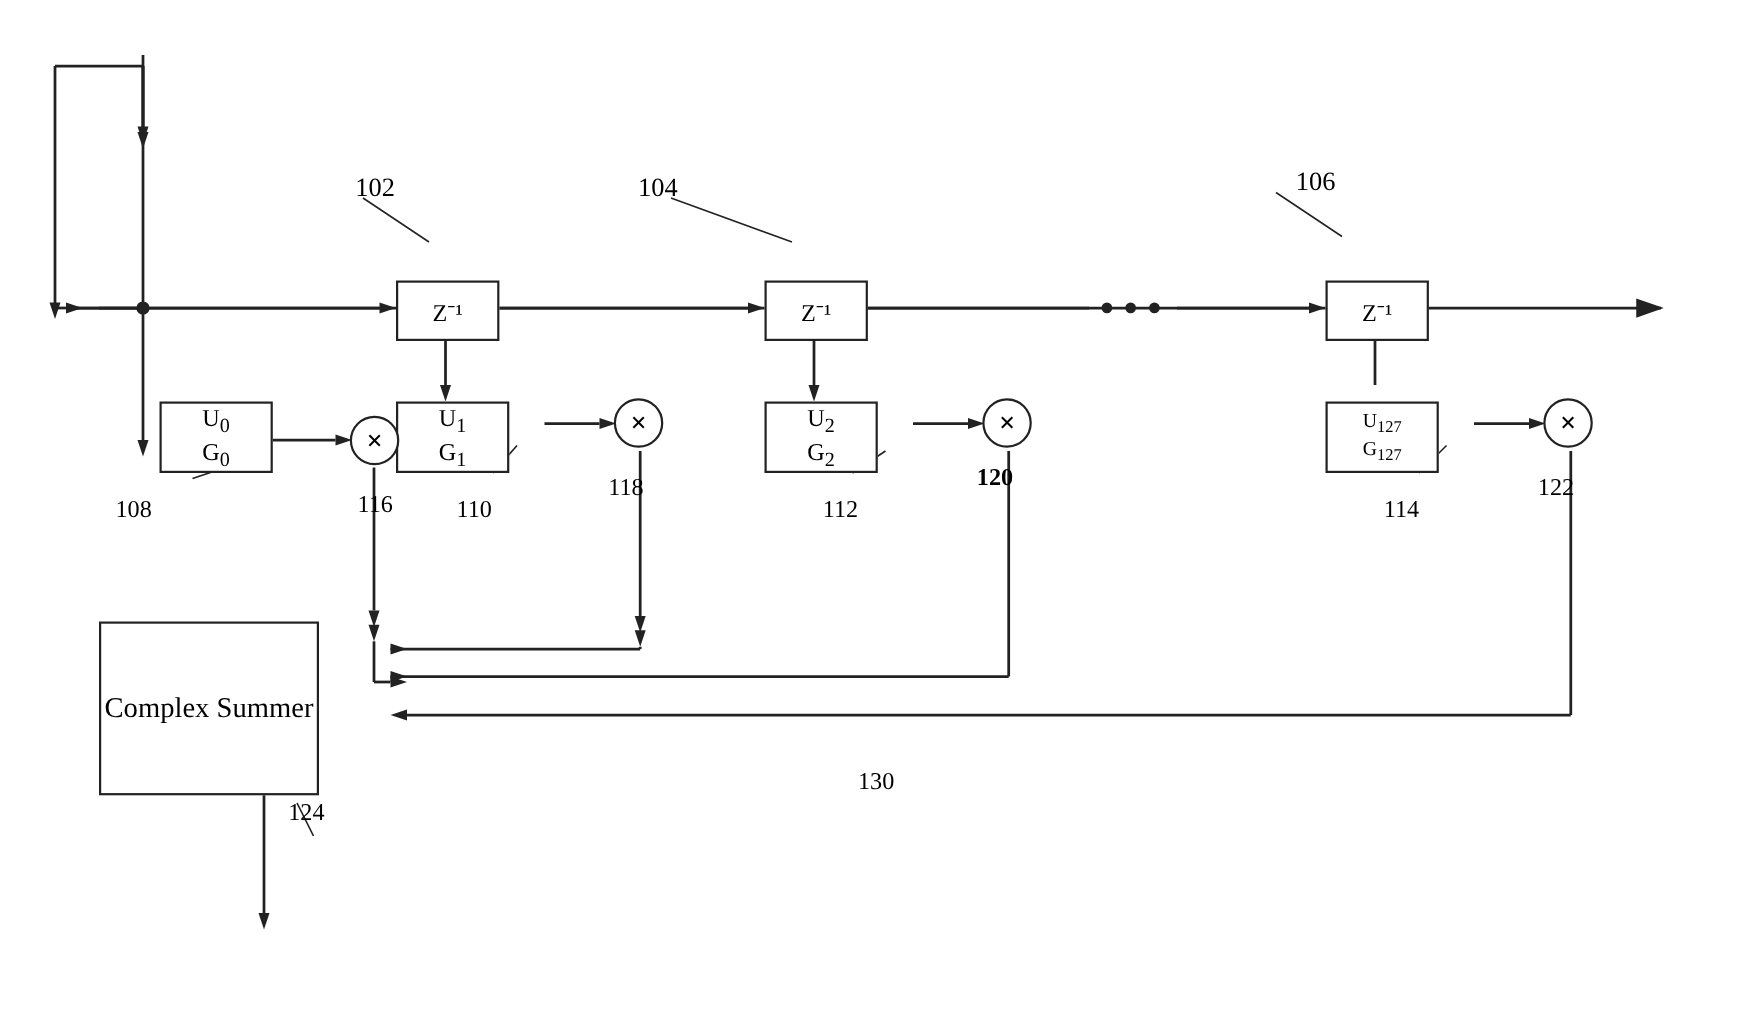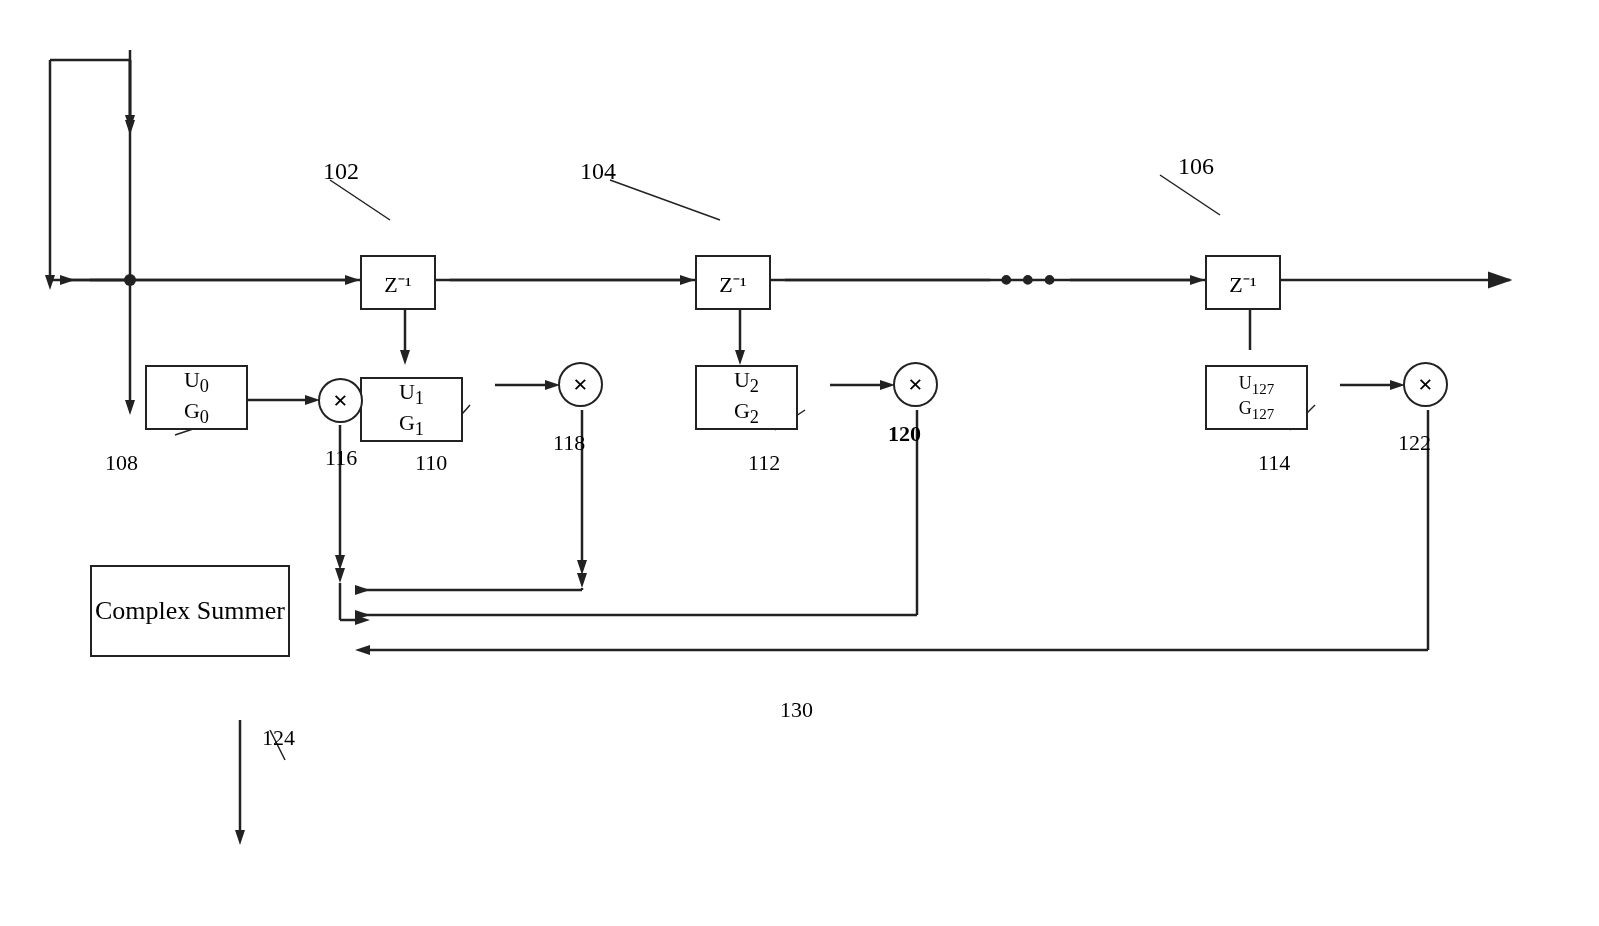--- a/index.html
+++ b/index.html
@@ -27,37 +27,37 @@
       position: absolute;
       border: 2px solid #222;
       background: #fff;
       display: flex;
       align-items: center;
       justify-content: center;
       text-align: center;
       font-size: 22px;
     }
     .block-z {
-      width: 76px;
+      width: 94px;
       height: 55px;
     }
     .block-u {
       width: 103px;
       height: 65px;
     }
     .block-mult {
       width: 45px;
       height: 45px;
       border-radius: 50%;
       font-size: 26px;
       font-weight: bold;
     }
     .block-complex {
       width: 200px;
-      height: 92px;
+      height: 158px;
       font-size: 26px;
       line-height: 1.3;
     }
     .label {
       position: absolute;
       font-size: 22px;
       font-family: 'Times New Roman', serif;
     }
     .label-ref {
       font-size: 24px;
@@ -197,21 +197,21 @@
   </div>
 
   <div class="block block-z" style="left:1205px; top:255px;">
     <span>Z⁻¹</span>
   </div>
 
   <div class="block block-u" style="left:145px; top:365px;">
     <span>U<sub>0</sub><br>G<sub>0</sub></span>
   </div>
 
-  <div class="block block-u" style="left:360px; top:365px;margin-top:12px;">
+  <div class="block block-u" style="left:360px; top:365px;">
     <span>U<sub>1</sub><br>G<sub>1</sub></span>
   </div>
 
   <div class="block block-u" style="left:695px; top:365px;">
     <span>U<sub>2</sub><br>G<sub>2</sub></span>
   </div>
 
   <div class="block block-u" style="left:1205px; top:365px;">
     <span style="font-size:18px;">U<sub>127</sub><br>G<sub>127</sub></span>
   </div>

